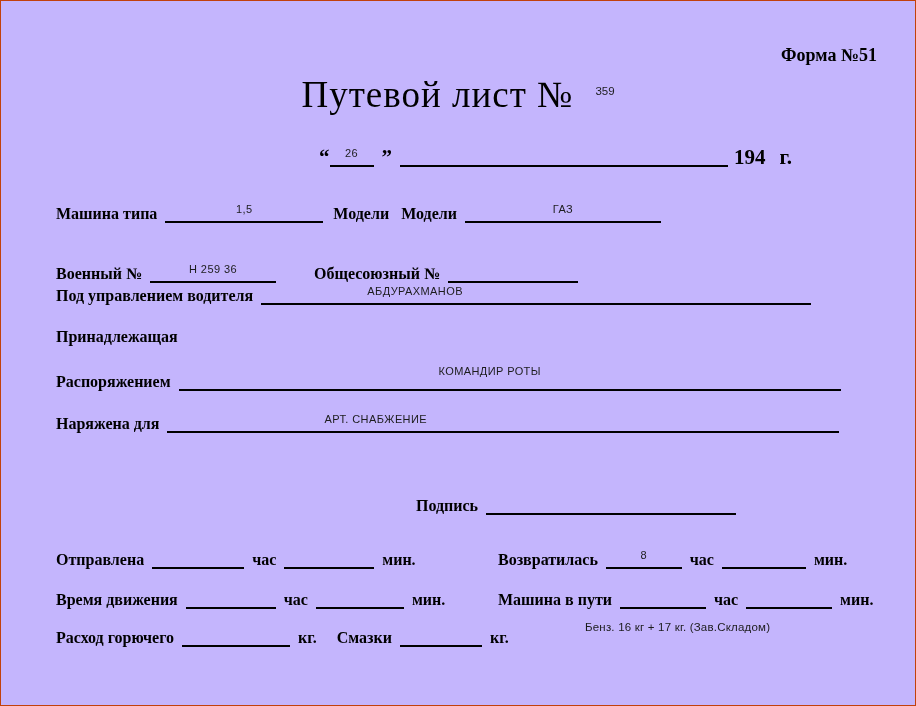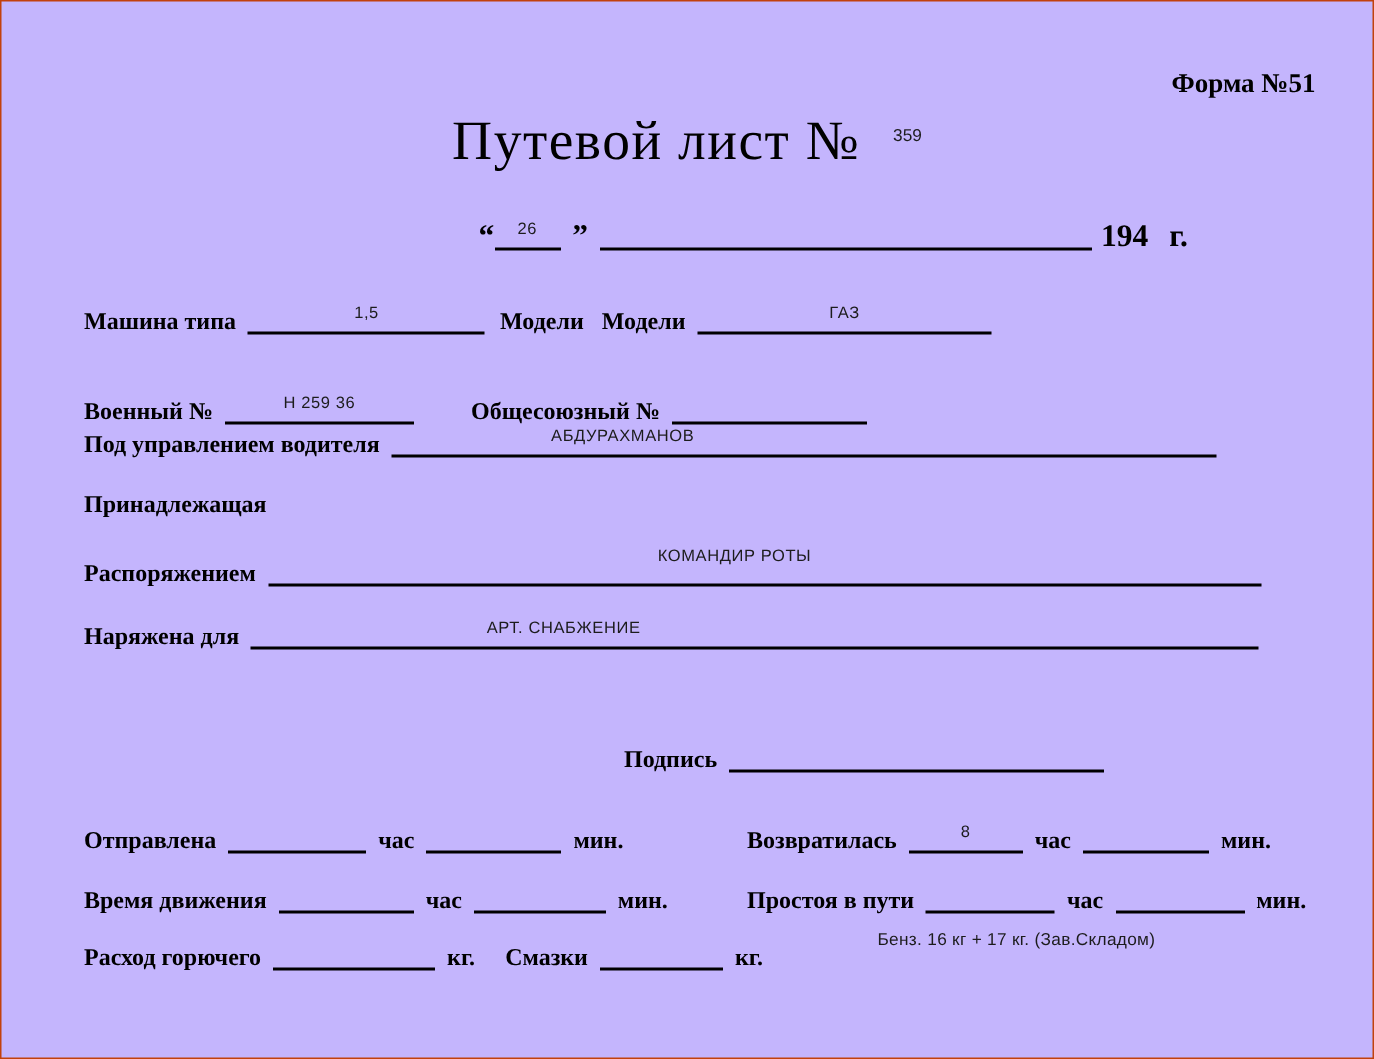--- a/index.html
+++ b/index.html
@@ -95,21 +95,21 @@
 
   <div class="row" style="top:548px; left:497px;">
     <span class="lbl">Возвратилась</span><span class="blank gap8" style="width:76px;"><span class="val">8</span></span><span class="lbl gap8">час</span><span class="blank gap8" style="width:84px;"><span class="val"></span></span><span class="lbl gap8">мин.</span>
   </div>
 
   <div class="row" style="top:588px; left:55px;">
     <span class="lbl">Время движения</span><span class="blank gap8" style="width:90px;"><span class="val"></span></span><span class="lbl gap8">час</span><span class="blank gap8" style="width:88px;"><span class="val"></span></span><span class="lbl gap8">мин.</span>
   </div>
 
   <div class="row" style="top:588px; left:497px;">
-    <span class="lbl">Простоя в пути</span><span class="blank gap8" style="width:86px;"><span class="val"></span></span><span class="lbl gap8">час</span><span class="blank gap8" style="width:86px;"><span class="val"></span></span><span class="lbl gap8">мин.</span>
+    <span class="lbl">Машина в пути</span><span class="blank gap8" style="width:86px;"><span class="val"></span></span><span class="lbl gap8">час</span><span class="blank gap8" style="width:86px;"><span class="val"></span></span><span class="lbl gap8">мин.</span>
   </div>
 
   <div class="row" style="top:626px; left:55px;">
     <span class="lbl">Расход горючего</span><span class="blank gap8" style="width:108px;"><span class="val"></span></span><span class="lbl gap8">кг.</span><span class="lbl" style="margin-left:20px;">Смазки</span><span class="blank gap8" style="width:82px;"><span class="val"></span></span><span class="lbl gap8">кг.</span>
   </div>
 
   <div class="note">Бенз. 16 кг + 17 кг. (Зав.Складом)</div>
 
 </div>
 

